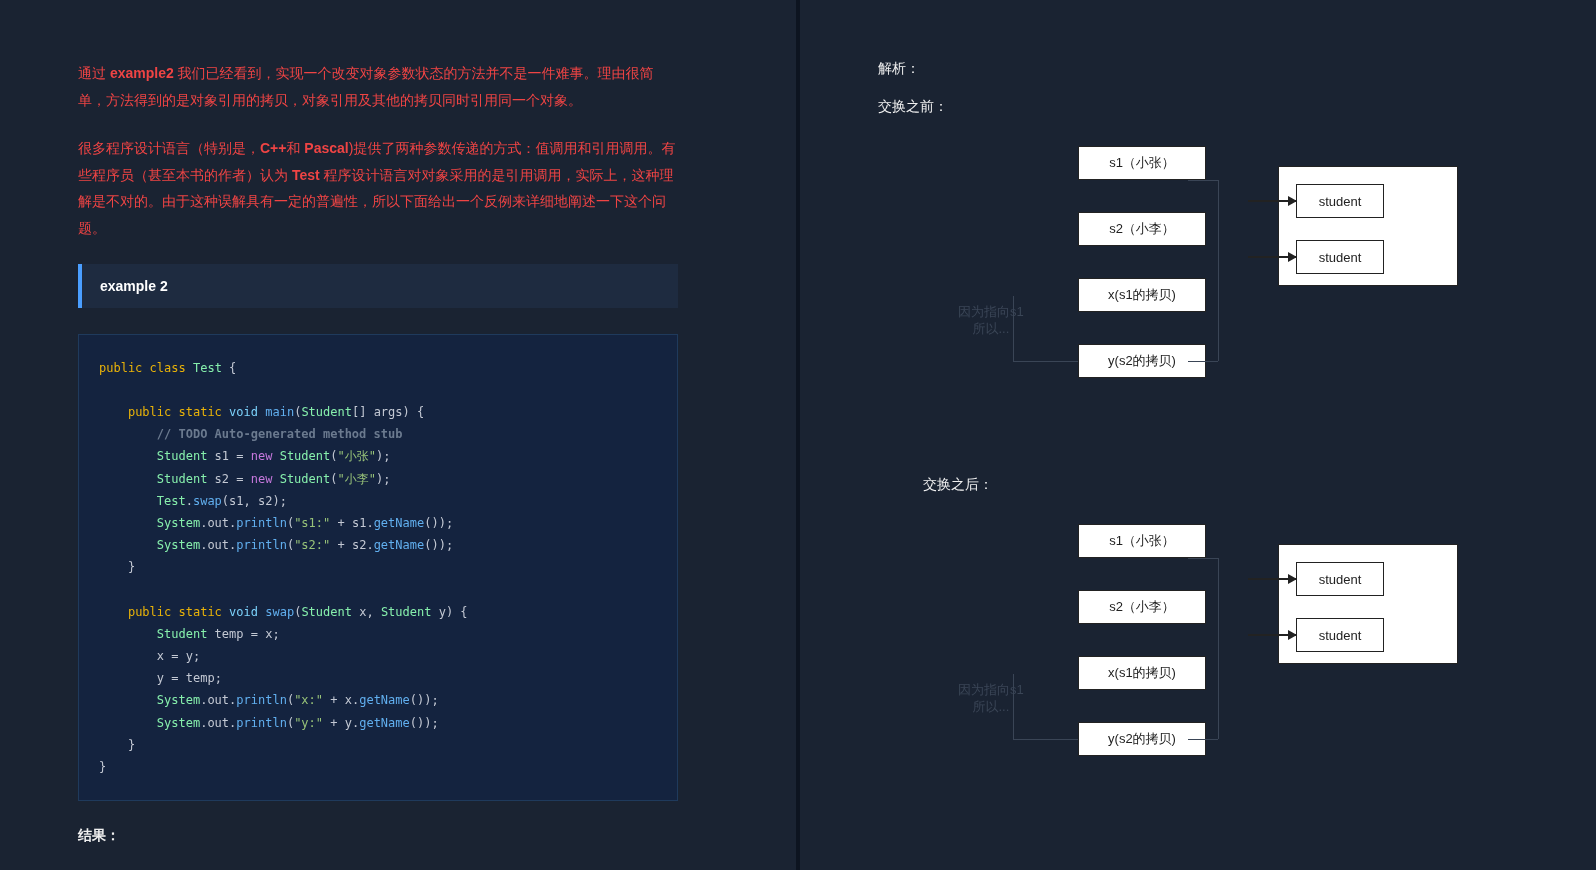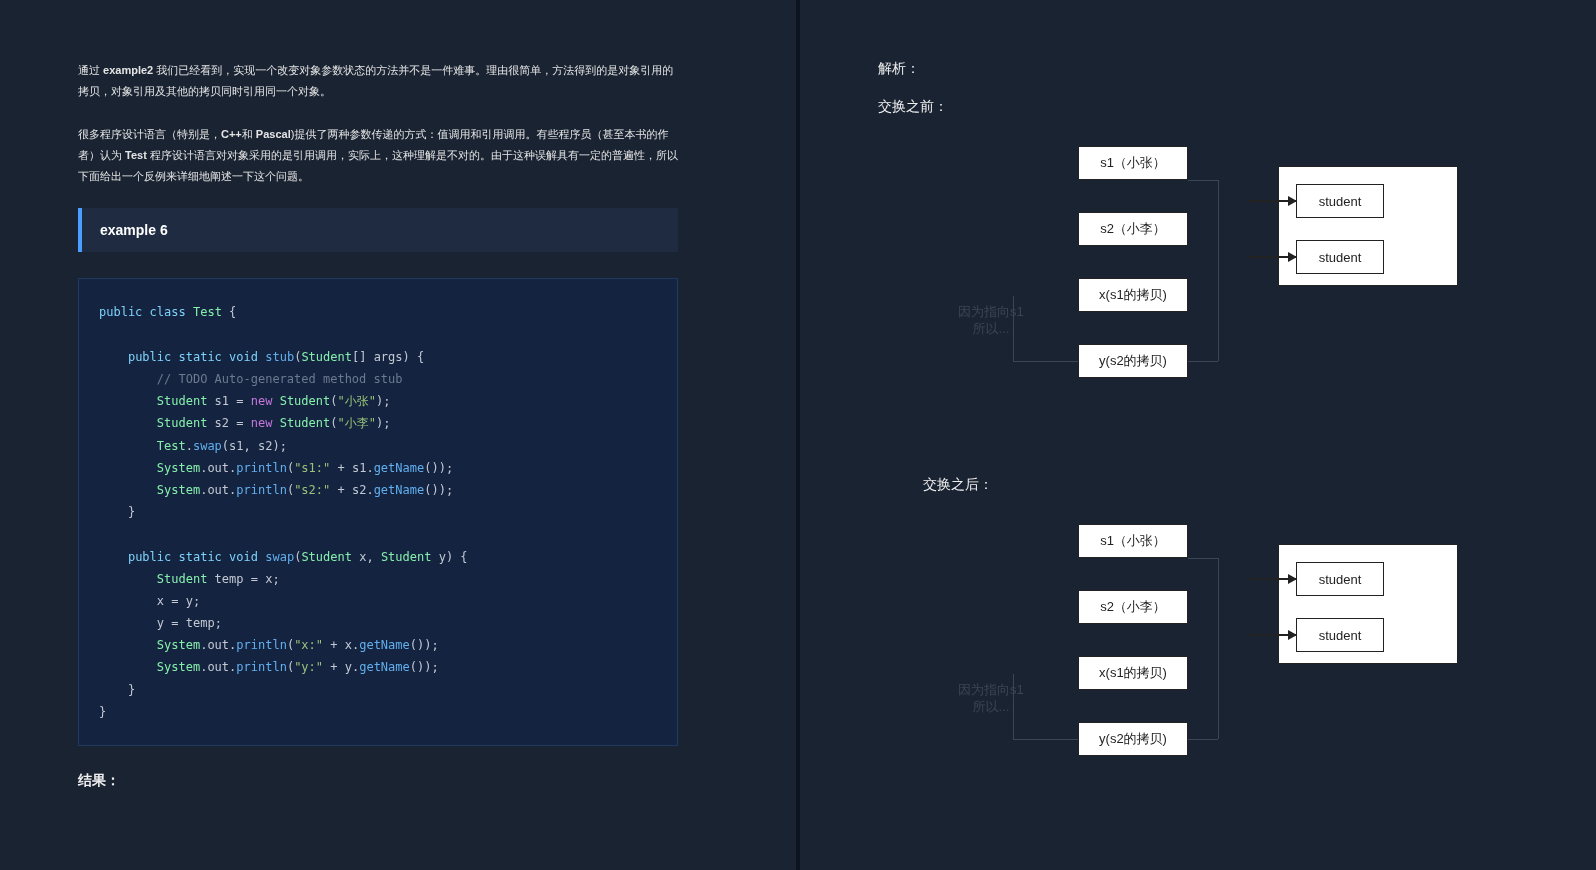--- a/index.html
+++ b/index.html
@@ -2,41 +2,41 @@
 <html><head>
 <meta charset="utf-8">
 <style>
   html,body { margin:0; padding:0; background:#1a2332; color:#e8e8e8; font-family:"Microsoft YaHei","PingFang SC",Arial,sans-serif; font-size:14px; }
   .page { width:1596px; height:870px; display:flex; }
   .column { flex:1; padding:0 0 0 0; position:relative; box-sizing:border-box; }
   .divider { width:4px; background:#0d1420; }
   .left { padding:60px 60px 0 78px; }
   .right { padding:60px 60px 0 78px; }
 
-  .para { line-height:1.9; margin-bottom:22px; color:#e5e5e5; font-size:11px; max-width:600px; }
+  .para { line-height:1.9; margin-bottom:22px; color:#ef4444; font-size:14px; max-width:600px; }
   .bold { font-weight:700; }
 
   .callout { background:#1e2b40; border-left:4px solid #4a9eff; padding:14px 18px; margin:18px 0 26px 0; max-width:600px; box-sizing:border-box; }
   .callout-title { font-weight:700; color:#fff; font-size:14px; }
 
   .code-block { background:#14233f; border:1px solid #1f3a5c; padding:22px 20px; margin-bottom:26px; max-width:600px; box-sizing:border-box; font-family:Consolas,Menlo,monospace; font-size:12px; line-height:1.85; color:#c4c9d4; white-space:pre; overflow:hidden; }
-  .kw-mod  { color:#7dd3fc; }   
+  .kw-mod  { color:#eab308; }   
   .kw-type { color:#7dd3fc; }   
   .kw-new  { color:#c678dd; }
   .cls     { color:#86efac; }
   .fn      { color:#61afef; }
   .str     { color:#98c379; }
-  .cmt     { color:#6b7a8f; }
+  .cmt     { color:#6b7a8f;font-weight:bold; }
 
   .section-label { color:#f0f0f0; font-size:14px; font-weight:700; margin-bottom:20px; }
 
   
   .diagram-wrap { position:relative; height:300px; margin-bottom:40px; }
   .db { position:absolute; background:#fff; color:#222; font-size:13px; display:flex; align-items:center; justify-content:center; border:1px solid #222; box-sizing:border-box; padding:0 8px; }
-  .var-box { width:110px; height:34px; }
+  .var-box { width:128px; height:34px; }
   .bigbox  { width:180px; height:120px; }
   .obj-box { width:88px; height:34px; border:1px solid #222; }
 
   .arrow { position:absolute; height:2px; background:#222; }
   .arrow::after { content:""; position:absolute; right:-1px; top:-4px; border-left:9px solid #222; border-top:5px solid transparent; border-bottom:5px solid transparent; }
   .faded-text { position:absolute; color:#3a4556; font-size:13px; text-align:center; line-height:1.3; }
   .conn-seg { position:absolute; background:#3a4556; }
 </style>
 </head>
 <body>
@@ -47,26 +47,26 @@
 
     <div class="para">
       <span>通过 </span><span class="bold">example2</span><span> 我们已经看到，实现一个改变对象参数状态的方法并不是一件难事。理由很简单，方法得到的是对象引用的拷贝，对象引用及其他的拷贝同时引用同一个对象。</span>
     </div>
 
     <div class="para">
       <span>很多程序设计语言（特别是，</span><span class="bold">C++</span><span>和 </span><span class="bold">Pascal</span><span>)提供了两种参数传递的方式：值调用和引用调用。有些程序员（甚至本书的作者）认为 </span><span class="bold">Test</span><span> 程序设计语言对对象采用的是引用调用，实际上，这种理解是不对的。由于这种误解具有一定的普遍性，所以下面给出一个反例来详细地阐述一下这个问题。</span>
     </div>
 
     <div class="callout">
-      <div class="callout-title">example 6</div>
+      <div class="callout-title">example 2</div>
     </div>
 
     <div class="code-block"><span class="kw-mod">public</span> <span class="kw-mod">class</span> <span class="cls">Test</span> {
 
-    <span class="kw-mod">public</span> <span class="kw-mod">static</span> <span class="kw-type">void</span> <span class="fn">stub</span>(<span class="cls">Student</span>[] <span>args</span>) {
+    <span class="kw-mod">public</span> <span class="kw-mod">static</span> <span class="kw-type">void</span> <span class="fn">main</span>(<span class="cls">Student</span>[] <span>args</span>) {
         <span class="cmt">// TODO Auto-generated method stub</span>
         <span class="cls">Student</span> <span>s1</span> = <span class="kw-new">new</span> <span class="cls">Student</span>(<span class="str">"小张"</span>);
         <span class="cls">Student</span> <span>s2</span> = <span class="kw-new">new</span> <span class="cls">Student</span>(<span class="str">"小李"</span>);
         <span class="cls">Test</span>.<span class="fn">swap</span>(<span>s1</span>, <span>s2</span>);
         <span class="cls">System</span>.<span>out</span>.<span class="fn">println</span>(<span class="str">"s1:"</span> + <span>s1</span>.<span class="fn">getName</span>());
         <span class="cls">System</span>.<span>out</span>.<span class="fn">println</span>(<span class="str">"s2:"</span> + <span>s2</span>.<span class="fn">getName</span>());
     }
 
     <span class="kw-mod">public</span> <span class="kw-mod">static</span> <span class="kw-type">void</span> <span class="fn">swap</span>(<span class="cls">Student</span> <span>x</span>, <span class="cls">Student</span> <span>y</span>) {
         <span class="cls">Student</span> <span>temp</span> = <span>x</span>;

